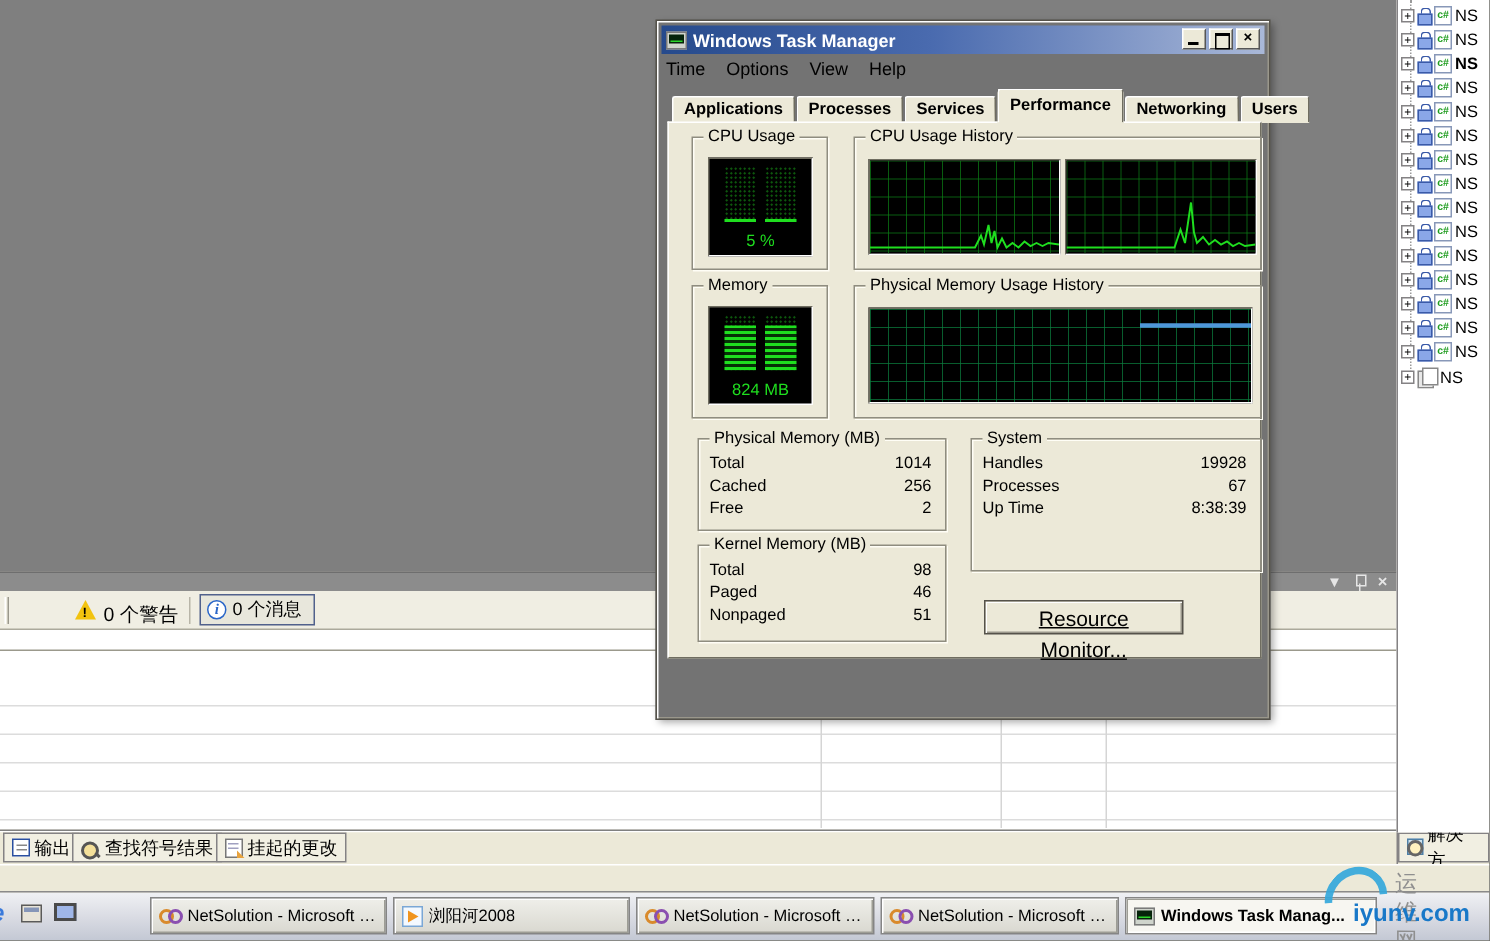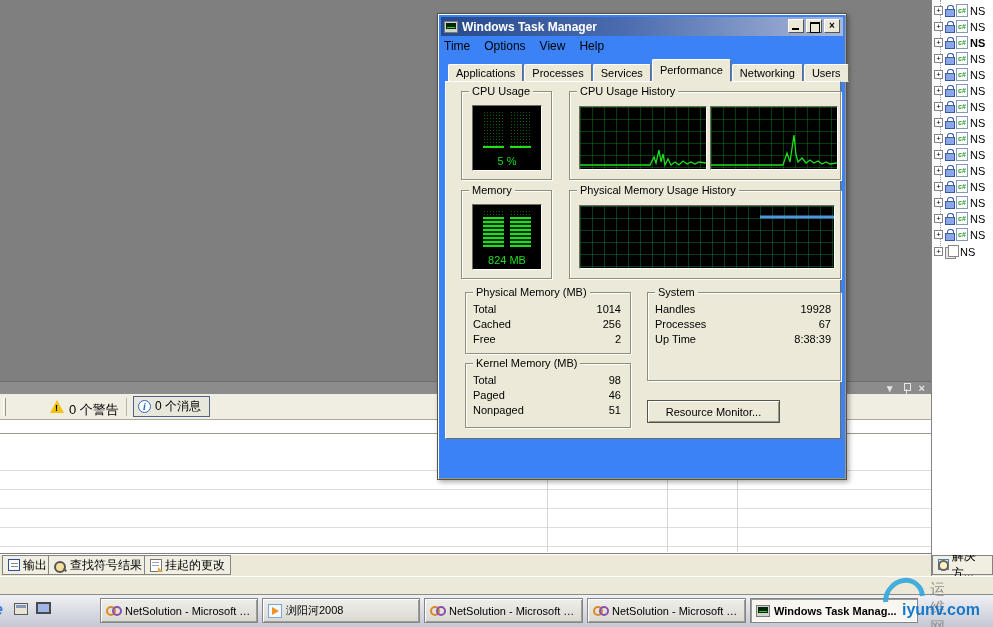--- a/index.html
+++ b/index.html
@@ -84,34 +84,34 @@
   .lock-icon:after{content:"";position:absolute;left:0;top:4px;width:8px;height:6px;background:#8AA7E8;border:1px solid #3A5AA8;}
   .cs-icon{width:12px;height:13px;border:1px solid #8898B8;background:#fff;color:#1F9D1F;font-size:7px;font-weight:bold;line-height:12px;text-align:center;flex:0 0 12px;}
   .papers-icon{position:relative;width:13px;height:13px;flex:0 0 13px;}
   .papers-icon:before{content:"";position:absolute;left:0;top:2px;width:9px;height:10px;background:#E8E8E8;border:1px solid #888;}
   .papers-icon:after{content:"";position:absolute;left:3px;top:0;width:9px;height:10px;background:#fff;border:1px solid #888;}
   .tree-label{font-size:11px;white-space:nowrap;}
   .tree-row.bold .tree-label{font-weight:bold;}
   .sep-vline{position:absolute;left:931px;top:555px;width:1px;height:21px;background:#848284;}
 
   
-  .tm{position:absolute;left:437px;top:13px;width:410px;height:467px;background:#3b82f6;
+  .tm{position:absolute;left:437px;top:13px;width:410px;height:467px;background:#737373;
     border:1px solid #55524A;box-shadow:inset 1px 1px 0 #fff,inset -1px -1px 0 #9A978B,2px 2px 5px rgba(0,0,0,.35);z-index:10;}
   .tm-title{position:absolute;left:3px;top:3px;right:3px;height:19px;
     background:linear-gradient(90deg,#264A8C 0%,#4A6BAF 45%,#A9B8D8 100%);
     display:flex;align-items:center;padding:0 3px;color:#fff;}
   .tm-title .ttl{font-weight:bold;font-size:12px;margin-left:4px;}
   .tm-caption-btns{position:absolute;right:3px;top:2px;display:flex;gap:2px;}
   .cap{width:16px;height:14px;background:#ECE9D8;border:1px solid;border-color:#fff #555 #555 #fff;position:relative;}
   .cap-min:before{content:"";position:absolute;left:3px;bottom:2px;width:7px;height:2px;background:#000;}
   .cap-max:before{content:"";position:absolute;left:3px;top:2px;width:8px;height:8px;border:1px solid #000;border-top-width:2px;}
   .cap-close{font-size:10px;font-weight:bold;text-align:center;line-height:11px;color:#000;}
   .tm-menu{position:absolute;left:6px;top:25px;height:16px;display:flex;gap:14px;font-size:12px;}
   .tm-menu span{cursor:default;}
-  .tm-tabs{position:absolute;left:10px;top:45px;height:23px;display:flex;align-items:flex-end;}
+  .tm-tabs{position:absolute;left:10px;top:45px;height:23px;display:flex;align-items:flex-end;font-weight:bold;}
   .tab{height:18px;padding:2px 7px 0 7px;border:1px solid;border-color:#fff #6F6D60 #ECE9D8 #fff;border-radius:2px 2px 0 0;
     background:#ECE9D8;margin-right:1px;font-size:11px;position:relative;z-index:1;}
   .tab.active{height:23px;padding-top:4px;z-index:3;border-bottom-color:#ECE9D8;box-shadow:0 1px 0 #ECE9D8;}
   .tm-page{position:absolute;left:7px;top:67px;width:396px;height:358px;background:#ECE9D8;
     border:1px solid;border-color:#fff #6F6D60 #6F6D60 #fff;z-index:2;}
   .group{position:absolute;border:1px solid #8F8D80;box-shadow:inset 1px 1px 0 #FFFEF6,1px 1px 0 #FFFEF6;}
   .legend{position:absolute;top:-7px;left:7px;background:#ECE9D8;padding:0 3px;font-size:11px;line-height:12px;}
   
   .led-panel{position:absolute;left:10px;top:13px;width:70px;height:66px;background:#000;
     border:1px solid;border-color:#6F6D60 #fff #fff #6F6D60;}
@@ -120,23 +120,23 @@
   .led-col .lit{position:absolute;left:0;right:0;bottom:0;
     background:repeating-linear-gradient(to bottom,#1FDE1F 0 2px,#063006 2px 4px);}
   .led-col.c1{left:10px;} .led-col.c2{left:37px;}
   .led-text{position:absolute;left:0;right:0;bottom:3px;text-align:center;color:#1FDE1F;font-size:11px;}
   
   .graph{position:absolute;background:#000;border:1px solid;border-color:#6F6D60 #fff #fff #6F6D60;}
   .graph svg{display:block;}
   
   .kv{display:flex;justify-content:space-between;padding:1px 9px 1px 7px;font-size:11px;line-height:13px;}
   .grp-pad{padding-top:9px;}
-  .rm-btn{position:absolute;left:201px;top:318px;width:133px;height:23px;background:#ECE9D8;
+  .rm-btn{position:absolute;left:210px;top:318px;width:133px;height:23px;background:#ECE9D8;
     border:1px solid #55524A;box-shadow:inset 1px 1px 0 #fff,inset -1px -1px 0 #9A978B;
-    font-size:11px;text-align:center;line-height:21px;}
+    font-size:14px;text-align:center;line-height:21px;text-decoration:underline;}
   .tm-status{position:absolute;left:3px;bottom:3px;right:3px;height:18px;display:flex;gap:2px;padding-top:2px;}
   .tm-cell{border:1px solid;border-color:#8F8D82 #fff #fff #8F8D82;font-size:11px;padding:1px 5px;}
   .grip{position:absolute;right:0;bottom:0;width:12px;height:12px;
     background:repeating-linear-gradient(135deg,transparent 0 2px,#9A988C 2px 3px,#fff 3px 4px);}
 
   
   .watermark{position:absolute;z-index:30;}
   .wm-logo{position:absolute;left:884px;top:577px;width:40px;height:44px;border:5px solid #35A8DC;
     border-radius:50%;border-right-color:transparent;border-bottom-color:transparent;transform:rotate(40deg);opacity:.92;}
   .wm-name{position:absolute;left:930px;top:580px;font-size:15px;color:#8F8F8F;letter-spacing:1px;}

